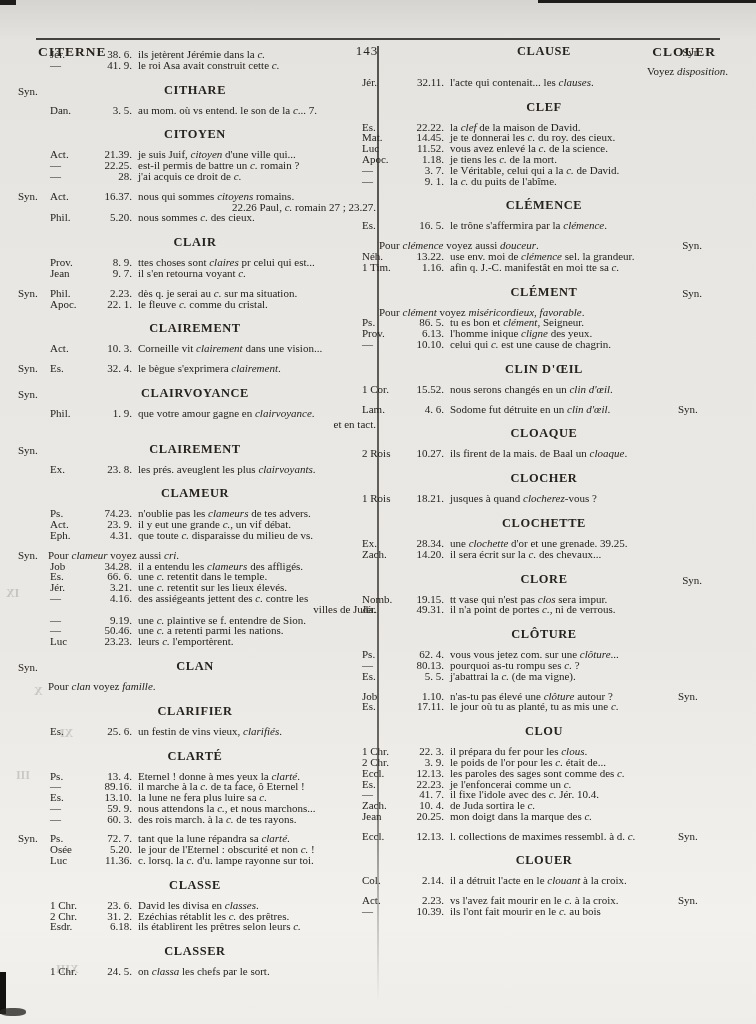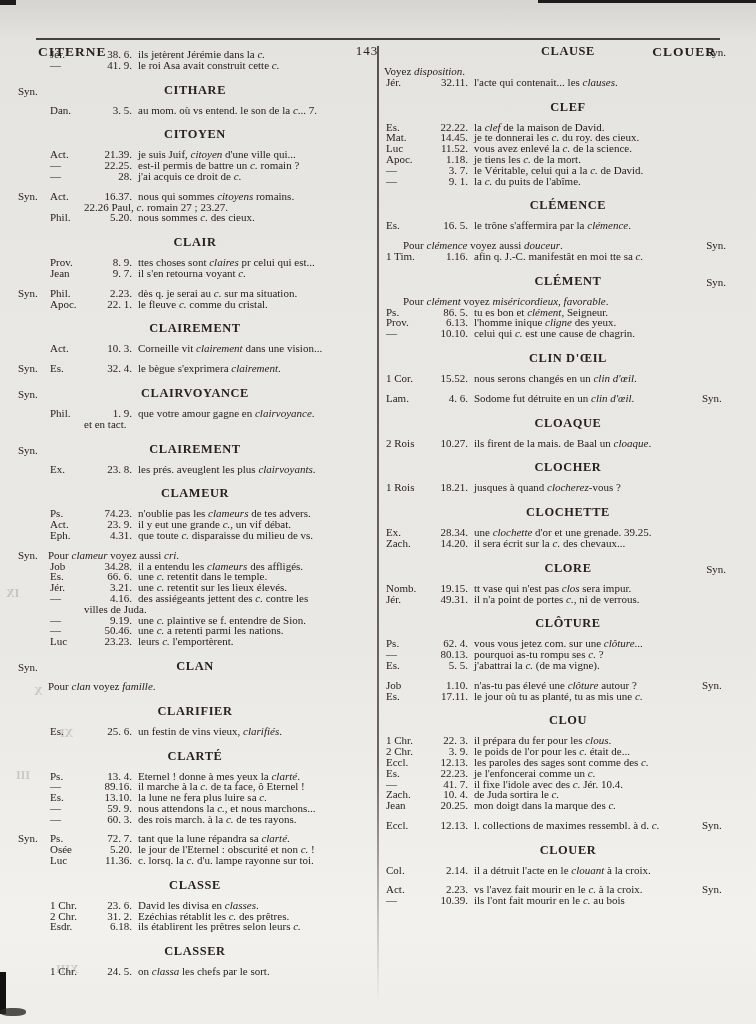--- a/index.html
+++ b/index.html
@@ -20,42 +20,42 @@
   .hdr{position:absolute;top:19px;left:0;right:0;height:20px;margin-top:25px;}
   .hdr-left{position:absolute;left:38px;top:0;font-weight:bold;font-size:13.5px;letter-spacing:1px;}
   .hdr-center{position:absolute;left:0;right:22px;top:-1px;text-align:center;font-size:13px;letter-spacing:1px;}
   .hdr-right{position:absolute;right:40px;top:0;font-weight:bold;font-size:13.5px;letter-spacing:1px;}
   .rule{position:absolute;left:36px;right:36px;top:38px;height:2px;background:#45423d;}
   .divider{position:absolute;left:377px;top:46px;height:956px;width:2px;
     background:linear-gradient(180deg,#57534d 0%,#6b6760 75%,rgba(107,103,96,0) 100%);}
   
   .col{position:absolute;font-size:11px;line-height:10.8px;}
   .col-left{left:14px;top:49px;width:362px;}
-  .col-right{left:384px;top:45px;width:368px;}
+  .col-right{left:360px;top:45px;width:368px;}
   .col > :first-child{margin-top:0;}
   .gap{margin-top:9px;}
   .heading{position:relative;text-align:center;font-weight:bold;font-size:12.4px;
     letter-spacing:.6px;margin:13px 0 8px 0;line-height:13px;}
   .heading .syn{position:absolute;top:1px;font-weight:normal;font-size:11px;letter-spacing:0;}
   .syn-left{left:4px;}
   .syn-right{right:26px;}
   .erow{display:grid;column-gap:4px;white-space:nowrap;}
   .col-left .erow{grid-template-columns:30px 40px 42px 1fr;}
   .col-right .erow{grid-template-columns:40px 42px 1fr 52px;}
   .cell-syn{padding-left:4px;}
   .col-right .cell-syn{padding-left:2px;text-align:left;}
   .cell-ref{padding-left:2px;}
   .cell-verse{text-align:right;padding-right:2px;}
   .cell-text{overflow:visible;}
-  .cont{text-align:left;padding-left:70px;white-space:nowrap;}
+  .cont{text-align:right;padding-left:70px;white-space:nowrap;}
   .note-row{position:relative;white-space:nowrap;}
   .col-left .note-row{padding-left:34px;}
   .col-right .note-row{padding-left:19px;padding-right:52px;}
   .note-row .syn{position:absolute;top:0;}
-  .note-center{text-align:left;white-space:nowrap;}
+  .note-center{text-align:right;white-space:nowrap;}
   i{font-style:italic;}
   
   .bleed{position:absolute;font-weight:bold;font-size:12px;color:rgba(62,56,48,.20);
     transform:scaleX(-1);filter:blur(.4px);}
 </style>
 </head>
 <body>
 
 <div class="page">
 
@@ -464,20 +464,28 @@
         <div class="erow">
           <span class="cell-ref">Es.</span>
           <span class="cell-verse">16. 5.</span>
           <span class="cell-text">le trône s'affermira par la <i>clémence</i>.</span>
           <span class="cell-syn"></span>
         </div>
       </div>
       <div class="note-row gap">Pour <i>clémence</i> voyez aussi <i>douceur</i>.<span class="syn syn-right">Syn.</span></div>
       <div class="entry">
         <div class="erow">
+          <span class="cell-ref">Néh.</span>
+          <span class="cell-verse">13.22.</span>
+          <span class="cell-text">use env. moi de <i>clémence</i> sel. la grandeur.</span>
+          <span class="cell-syn"></span>
+        </div>
+      </div>
+      <div class="entry">
+        <div class="erow">
           <span class="cell-ref">1 Tim.</span>
           <span class="cell-verse">1.16.</span>
           <span class="cell-text">afin q. J.-C. manifestât en moi tte sa <i>c.</i></span>
           <span class="cell-syn"></span>
         </div>
       </div>
       <div class="heading"><span class="htext">CLÉMENT</span><span class="syn syn-right">Syn.</span></div>
       <div class="note-row">Pour <i>clément</i> voyez <i>miséricordieux</i>, <i>favorable</i>.</div>
       <div class="entry">
         <div class="erow">

